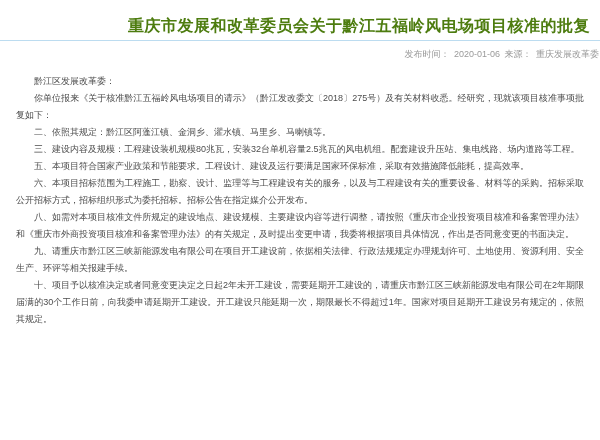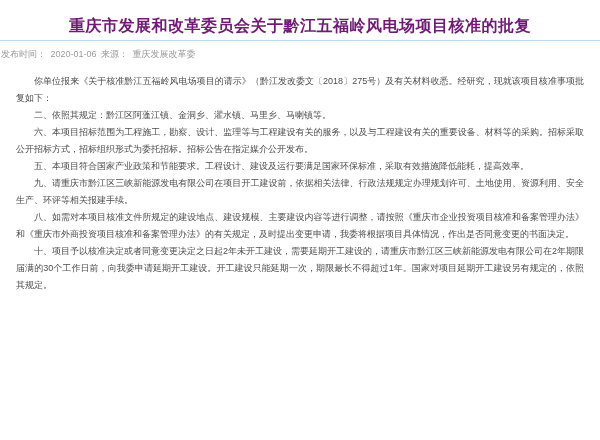--- a/index.html
+++ b/index.html
@@ -10,35 +10,35 @@
   .page {
     position: relative;
     width: 600px;
     height: 440px;
     background: #ffffff;
     overflow: hidden;
     font-family: "Liberation Sans", "DejaVu Sans", sans-serif;
   }
   .doc-title {
     margin: 16px 10px 0;
-    text-align: center;
+    text-align: right;
     font-size: 16px;
     font-weight: bold;
-    color: #701a75;
+    color: #4d7c0f;
     line-height: 20px;
     letter-spacing: 0.5px;
   }
   .title-divider {
     margin-top: 4px;
     border-bottom: 1px solid #bcdcf0;
     height: 0;
   }
   .meta-line {
     margin-top: 7px;
-    text-align: left;
+    text-align: right;
     font-size: 9px;
     color: #9a9a9a;
     line-height: 12px;
   }
   .meta-line span { margin: 0 1px; }
   .doc-body {
     margin: 13px 16px 0;
     font-size: 9px;
     color: #4d4d4d;
     line-height: 17px;
@@ -59,25 +59,27 @@
   <div class="title-divider"></div>
 
   <div class="meta-line">
     <span>发布时间：</span>
     <span>2020-01-06</span>
     <span>来源：</span>
     <span>重庆发展改革委</span>
   </div>
 
   <div class="doc-body">
+    <p class="para">黔江区发展改革委：</p>
     <div>
         <p class="para">你单位报来《关于核准黔江五福岭风电场项目的请示》（黔江发改委文〔2018〕275号）及有关材料收悉。经研究，现就该项目核准事项批复如下：</p>
         <p class="para">二、依照其规定：黔江区阿蓬江镇、金洞乡、濯水镇、马里乡、马喇镇等。</p>
+        <p class="para">三、建设内容及规模：工程建设装机规模80兆瓦，安装32台单机容量2.5兆瓦的风电机组。配套建设升压站、集电线路、场内道路等工程。</p>
+        <p class="para">五、本项目符合国家产业政策和节能要求。工程设计、建设及运行要满足国家环保标准，采取有效措施降低能耗，提高效率。</p>
         <p class="para">六、本项目招标范围为工程施工，勘察、设计、监理等与工程建设有关的服务，以及与工程建设有关的重要设备、材料等的采购。招标采取公开招标方式，招标组织形式为委托招标。招标公告在指定媒介公开发布。</p>
-        <p class="para">五、本项目符合国家产业政策和节能要求。工程设计、建设及运行要满足国家环保标准，采取有效措施降低能耗，提高效率。</p>
+        <p class="para">八、如需对本项目核准文件所规定的建设地点、建设规模、主要建设内容等进行调整，请按照《重庆市企业投资项目核准和备案管理办法》和《重庆市外商投资项目核准和备案管理办法》的有关规定，及时提出变更申请，我委将根据项目具体情况，作出是否同意变更的书面决定。</p>
         <p class="para">九、请重庆市黔江区三峡新能源发电有限公司在项目开工建设前，依据相关法律、行政法规规定办理规划许可、土地使用、资源利用、安全生产、环评等相关报建手续。</p>
-        <p class="para">八、如需对本项目核准文件所规定的建设地点、建设规模、主要建设内容等进行调整，请按照《重庆市企业投资项目核准和备案管理办法》和《重庆市外商投资项目核准和备案管理办法》的有关规定，及时提出变更申请，我委将根据项目具体情况，作出是否同意变更的书面决定。</p>
         <p class="para">十、项目予以核准决定或者同意变更决定之日起2年未开工建设，需要延期开工建设的，请重庆市黔江区三峡新能源发电有限公司在2年期限届满的30个工作日前，向我委申请延期开工建设。开工建设只能延期一次，期限最长不得超过1年。国家对项目延期开工建设另有规定的，依照其规定。</p>
       </div>
 
   </div>
 
 </div>
 
 </body></html>

